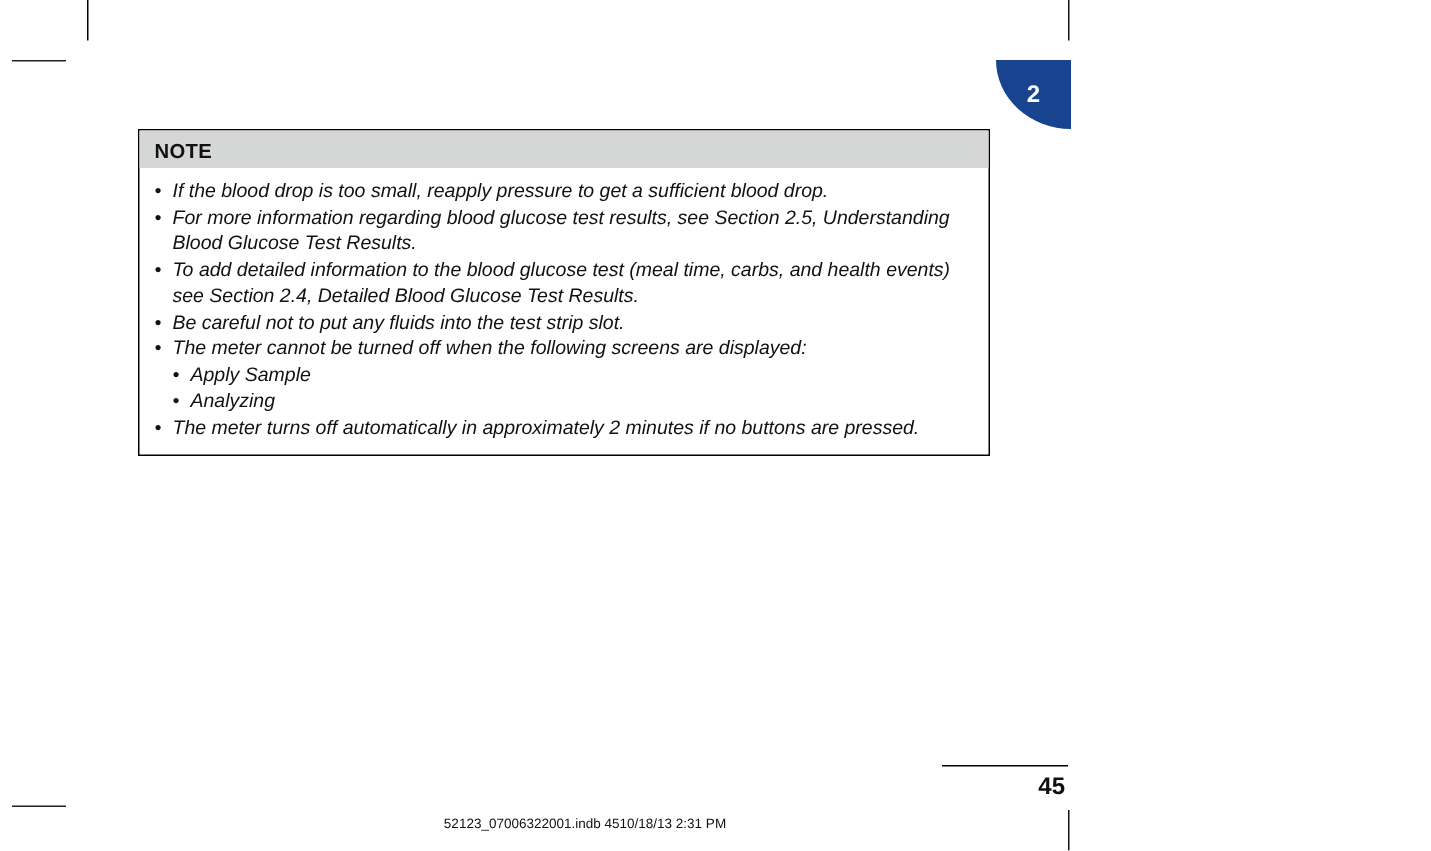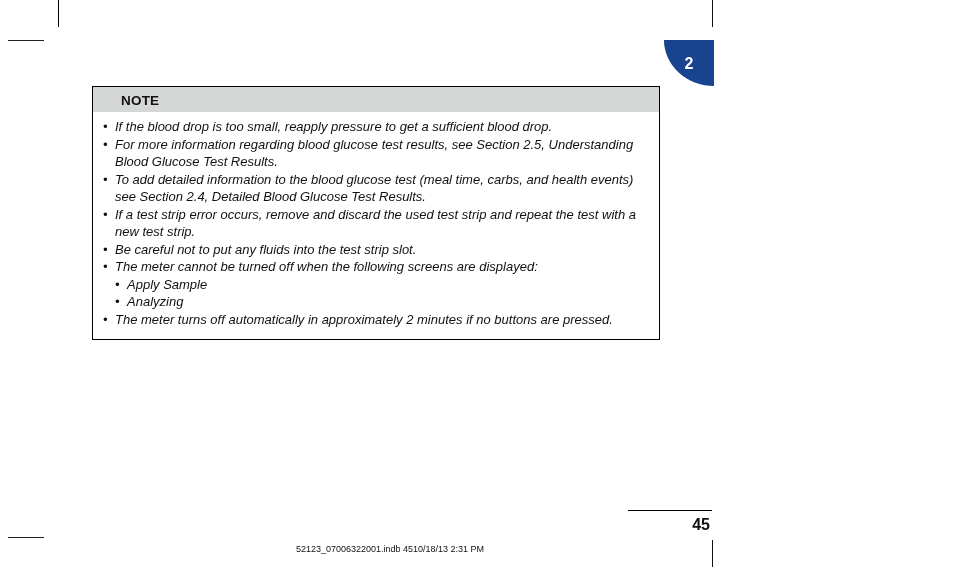--- a/index.html
+++ b/index.html
@@ -38,21 +38,21 @@
   
   .note-box {
     position: absolute;
     left: 92px;
     top: 86px;
     width: 568px;
     border: 1px solid #000;
   }
   .note-header {
     background: #d5d6d6;
-    padding: 6px 10px 4px 28px;
+    padding: 6px 10px 4px 10px;
     font-weight: bold;
     font-size: 13.5px;
     letter-spacing: 0.2px;
   }
   .note-body {
     padding: 6px 10px 10px 10px;
     font-size: 13px;
     line-height: 1.35;
   }
   .note-body ul { list-style: none; font-style: italic; }
@@ -105,21 +105,20 @@
     <span>2</span>
   </div>
 
   <div class="note-box">
     <div class="note-header">NOTE</div>
     <div class="note-body">
       <ul>
         <li class="lvl1">If the blood drop is too small, reapply pressure to get a sufficient blood drop.</li>
         <li class="lvl1">For more information regarding blood glucose test results, see Section 2.5, Understanding Blood Glucose Test Results.</li>
         <li class="lvl1">To add detailed information to the blood glucose test (meal time, carbs, and health events) see Section 2.4, Detailed Blood Glucose Test Results.</li>
-        <li class="lvl1">If a test strip error occurs, remove and discard the used test strip and repeat the test with a new test strip.</li>
         <li class="lvl1">Be careful not to put any fluids into the test strip slot.</li>
         <li class="lvl1">The meter cannot be turned off when the following screens are displayed:</li>
         <li class="lvl2">Apply Sample</li>
         <li class="lvl2">Analyzing</li>
         <li class="lvl1">The meter turns off automatically in approximately 2 minutes if no buttons are pressed.</li>
       </ul>
     </div>
   </div>
 
   <div class="page-number-rule"></div>

